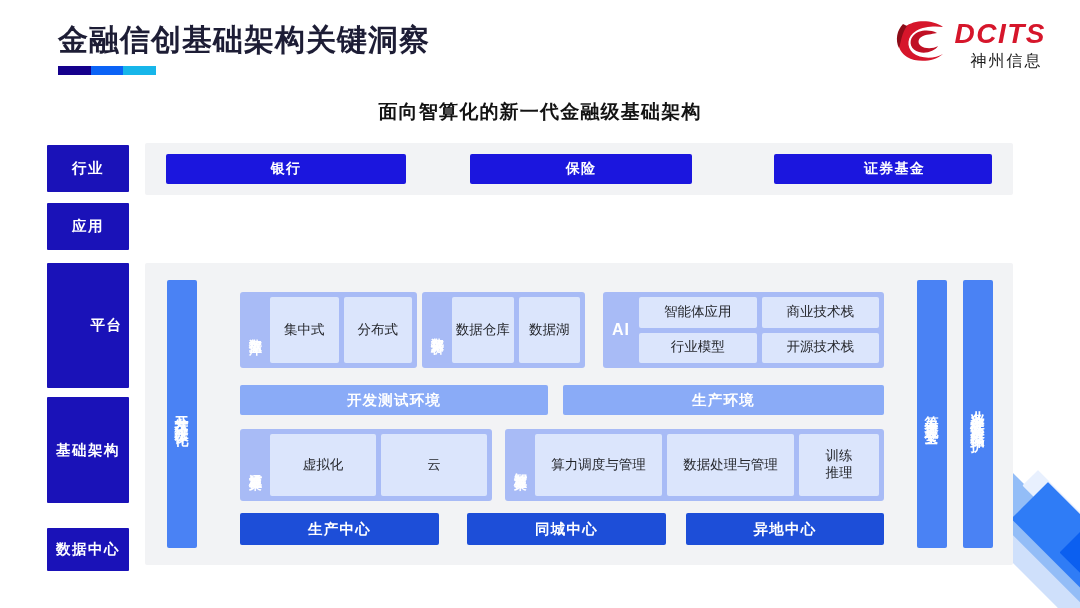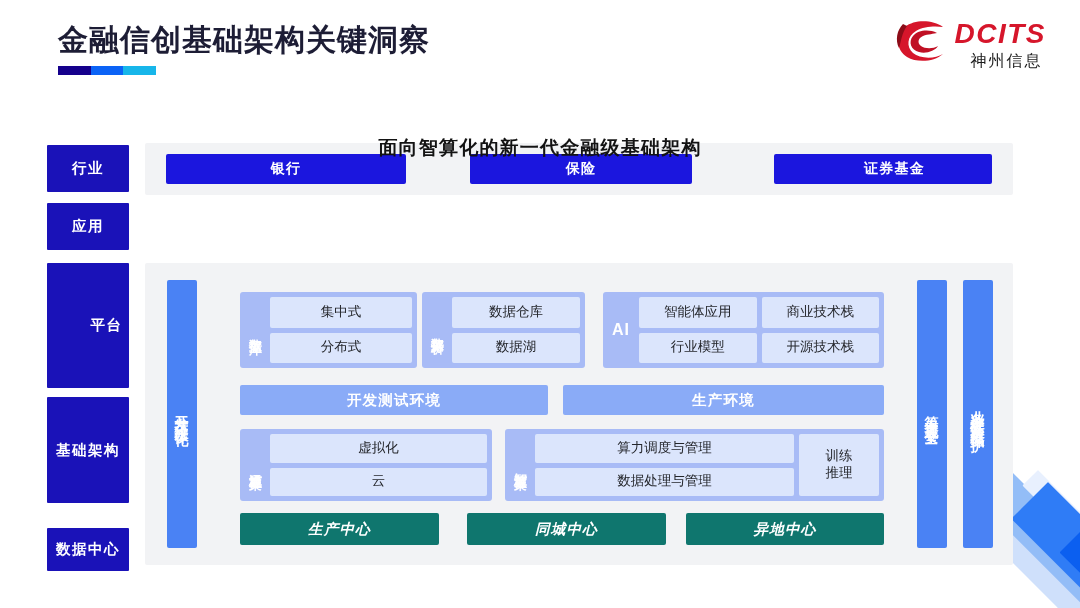--- a/index.html
+++ b/index.html
@@ -67,21 +67,21 @@
   }
   .logo-cn {
     font-size: 16px; font-weight: 400; color: #1a1a1a;
     letter-spacing: 2px; margin-top: 5px; margin-left: 16px;
   }
 
   
   .subtitle {
     position: absolute; left: 0; top: 99px; width: 1080px;
     text-align: center; font-size: 19px; font-weight: 700;
-    color: #131313; letter-spacing: 1.2px; z-index: 3; margin-top: 36px;
+    color: #131313; letter-spacing: 1.2px; z-index: 3;
   }
 
   
   .diagram { position: absolute; left: 0; top: 0; width: 1080px; height: 608px; z-index: 2; }
 
   .layer-label {
     position: absolute;
     background: #1a12b8;
     color: #ffffff;
     display: flex; align-items: center; justify-content: center;
@@ -100,21 +100,21 @@
     display: flex; align-items: center; justify-content: center;
     border-radius: 2px;
     font-weight: 700;
     color: #ffffff;
     letter-spacing: 1.2px;
     text-align: center;
   }
   .box-industry { background: #1b16de; font-size: 14px; }
   .box-app      { background: #4a82f4; font-size: 15px; }
   .box-env      { background: #8aabf7; font-size: 14.5px; color:#ffffff; }
-  .box-dc       { background: #0f766e; font-size: 14.5px; font-style: italic; }
+  .box-dc       { background: #1d4ed8; font-size: 14.5px; }
 
   .vbar {
     position: absolute;
     background: #4a82f4;
     border-radius: 2px;
     display: flex; align-items: center; justify-content: center;
     color: #ffffff; font-size: 14px; font-weight: 700;
     writing-mode: vertical-rl; text-orientation: upright;
     letter-spacing: 3px;
   }
@@ -129,21 +129,21 @@
     gap: 5px;
   }
   .group-title {
     flex: none;
     display: flex; align-items: center; justify-content: center;
     color: #ffffff; font-size: 13px; font-weight: 700;
     writing-mode: vertical-rl; text-orientation: upright;
     letter-spacing: 1px;
     padding: 0 1px;
   }
-  .group-body { flex: 1 1 auto; display: flex; flex-direction: column; gap: 5px; }
+  .group-body { flex: 1 1 auto; display: flex; flex-direction: row; gap: 5px; }
   .group-body.cols { flex-direction: row; }
   .group-col { flex: 1 1 0; display: flex; flex-direction: column; gap: 5px; }
   .cell {
     flex: 1 1 0;
     background: #dbe5fc;
     border-radius: 2px;
     display: flex; align-items: center; justify-content: center;
     color: #24262b; font-size: 13.5px; font-weight: 400;
     text-align: center; line-height: 1.25;
   }

